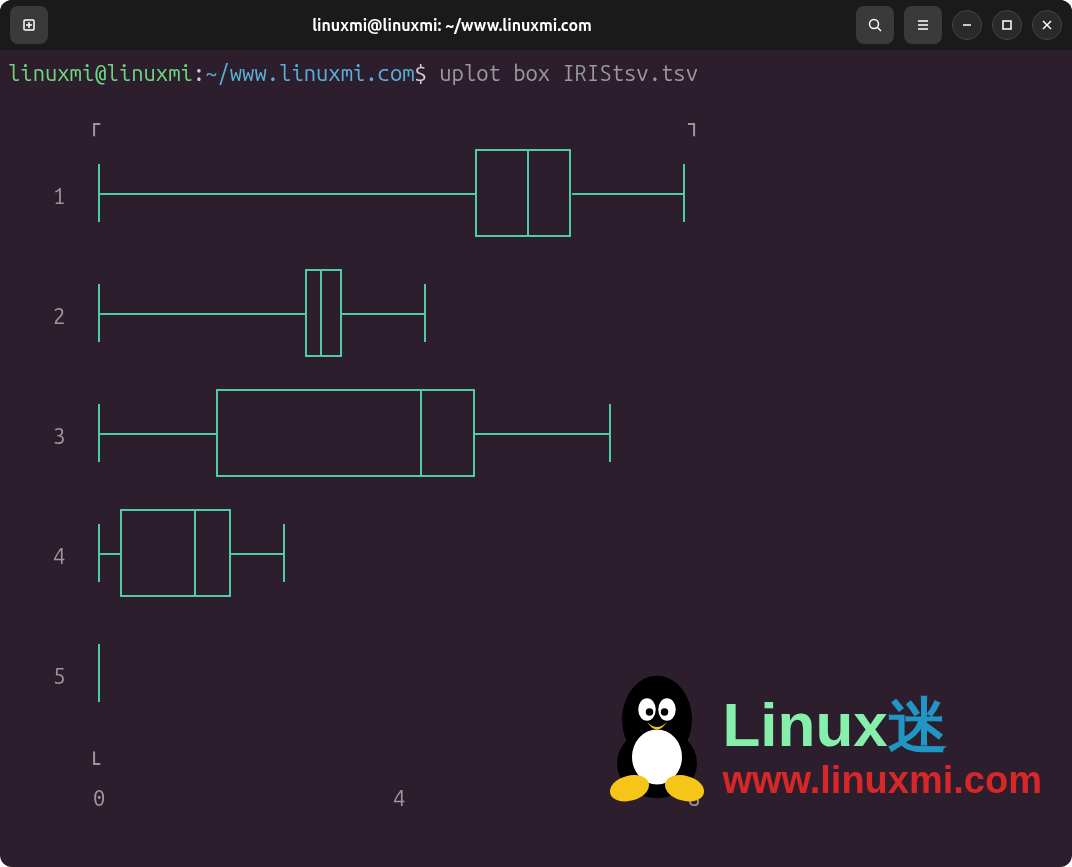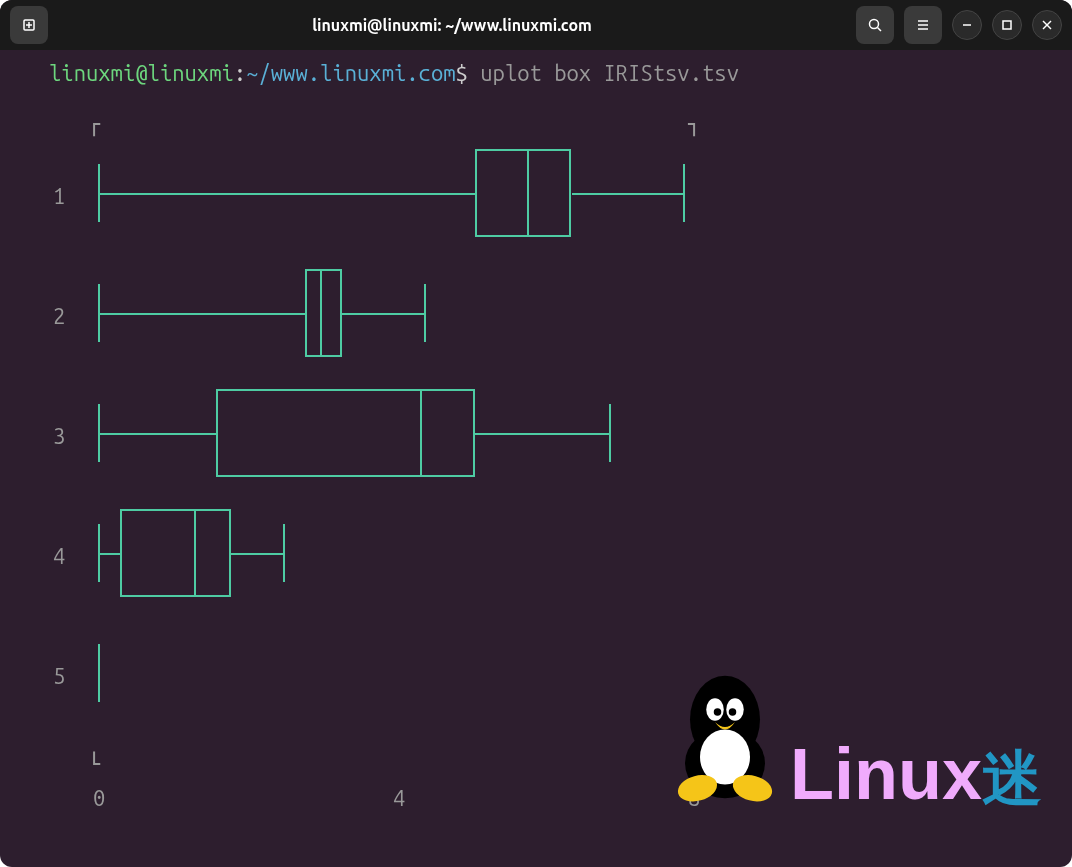--- a/index.html
+++ b/index.html
@@ -63,21 +63,20 @@
     }
     .terminal-content {
       flex: 1;
       padding: 8px;
       font-size: 22px;
       line-height: 1.4;
       position: relative;
     }
     .prompt-line {
       white-space: nowrap;
-      margin-left: 41px;
     }
     .prompt-user {
       color: #6dd67e;
     }
     .prompt-sep {
       color: #cccccc;
     }
     .prompt-path {
       color: #5ab0d6;
     }
@@ -161,23 +160,23 @@
     }
     .tux {
       width: 130px;
       height: 150px;
     }
     .linux-text {
       display: flex;
       flex-direction: column;
     }
     .linux-main {
-      font-size: 72px;
+      font-size: 62px;
       font-weight: bold;
-      color: #f0abfc;
+      color: #86efac;
       font-family: Arial, sans-serif;
       line-height: 0.9;
     }
     .linux-mi {
       font-size: 60px;
       color: #2196c4;
     }
     .linux-url {
       font-size: 38px;
       color: #d62828;
@@ -303,17 +302,18 @@
         <circle cx="44" cy="44" r="3" fill="#000"></circle>
         <circle cx="56" cy="44" r="3" fill="#000"></circle>
         <path d="M 42 52 Q 50 60 58 52 Q 54 58 50 58 Q 46 58 42 52" fill="#f5c518"></path>
         <ellipse cx="28" cy="105" rx="16" ry="10" fill="#f5c518" transform="rotate(-15 28 105)"></ellipse>
         <ellipse cx="72" cy="105" rx="16" ry="10" fill="#f5c518" transform="rotate(15 72 105)"></ellipse>
       </svg>
       <div class="linux-text">
         <div>
           <span class="linux-main">Linux</span><span class="linux-main linux-mi">迷</span>
         </div>
+        <div class="linux-url">www.linuxmi.com</div>
       </div>
     </div>
 
   </div>
 </div>
 
 </body></html>

